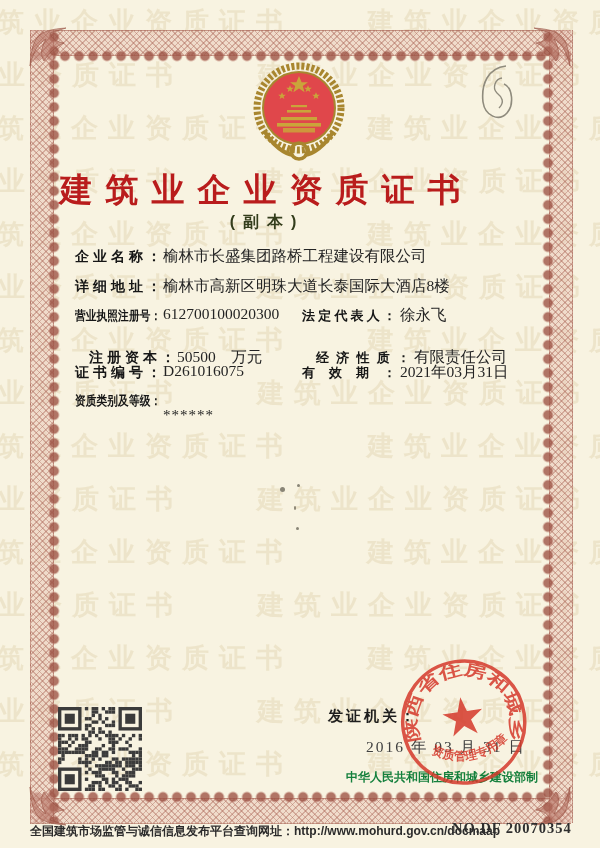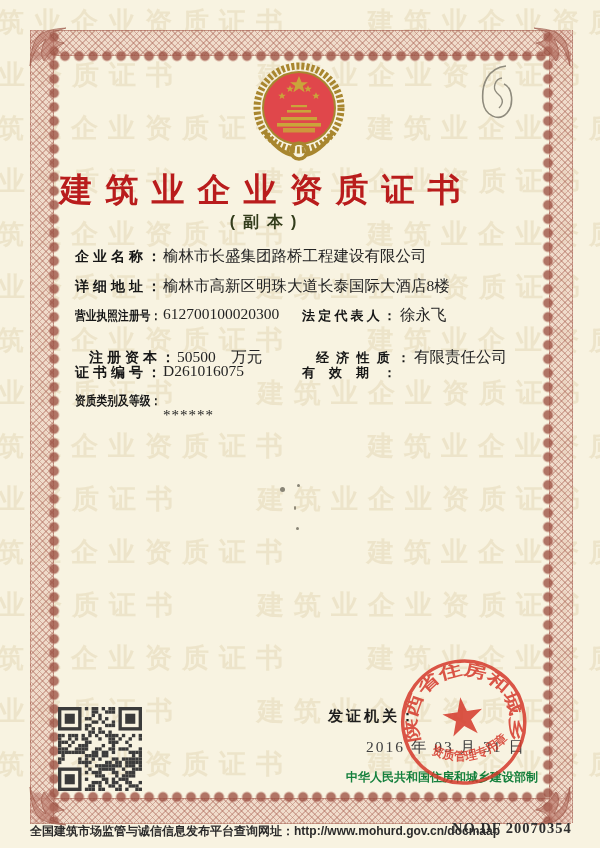--- a/index.html
+++ b/index.html
@@ -186,20 +186,21 @@
     <div class="row" style="top:104px;margin-left:14px;">
       <span class="lab">注册资本：</span>
       <span class="val">50500　万元</span>
       <span class="lab2">经济性质：</span>
       <span class="val2">有限责任公司</span>
     </div>
     <div class="row" style="top:119px;">
       <span class="lab">证书编号：</span>
       <span class="val">D261016075</span>
       <span class="lab2">有效期：</span>
+      <span class="val2">2021年03月31日</span>
     </div>
     <div class="row" style="top:147px;">
       <span class="lab long">资质类别及等级：</span>
     </div>
     <div class="stars-line">******</div>
   </div>
 
   <div class="speck" style="left:280px;top:487px;width:5px;height:5px;"></div>
   <div class="speck" style="left:297px;top:484px;width:3px;height:3px;"></div>
   <div class="speck" style="left:294px;top:506px;width:2px;height:4px;"></div>

